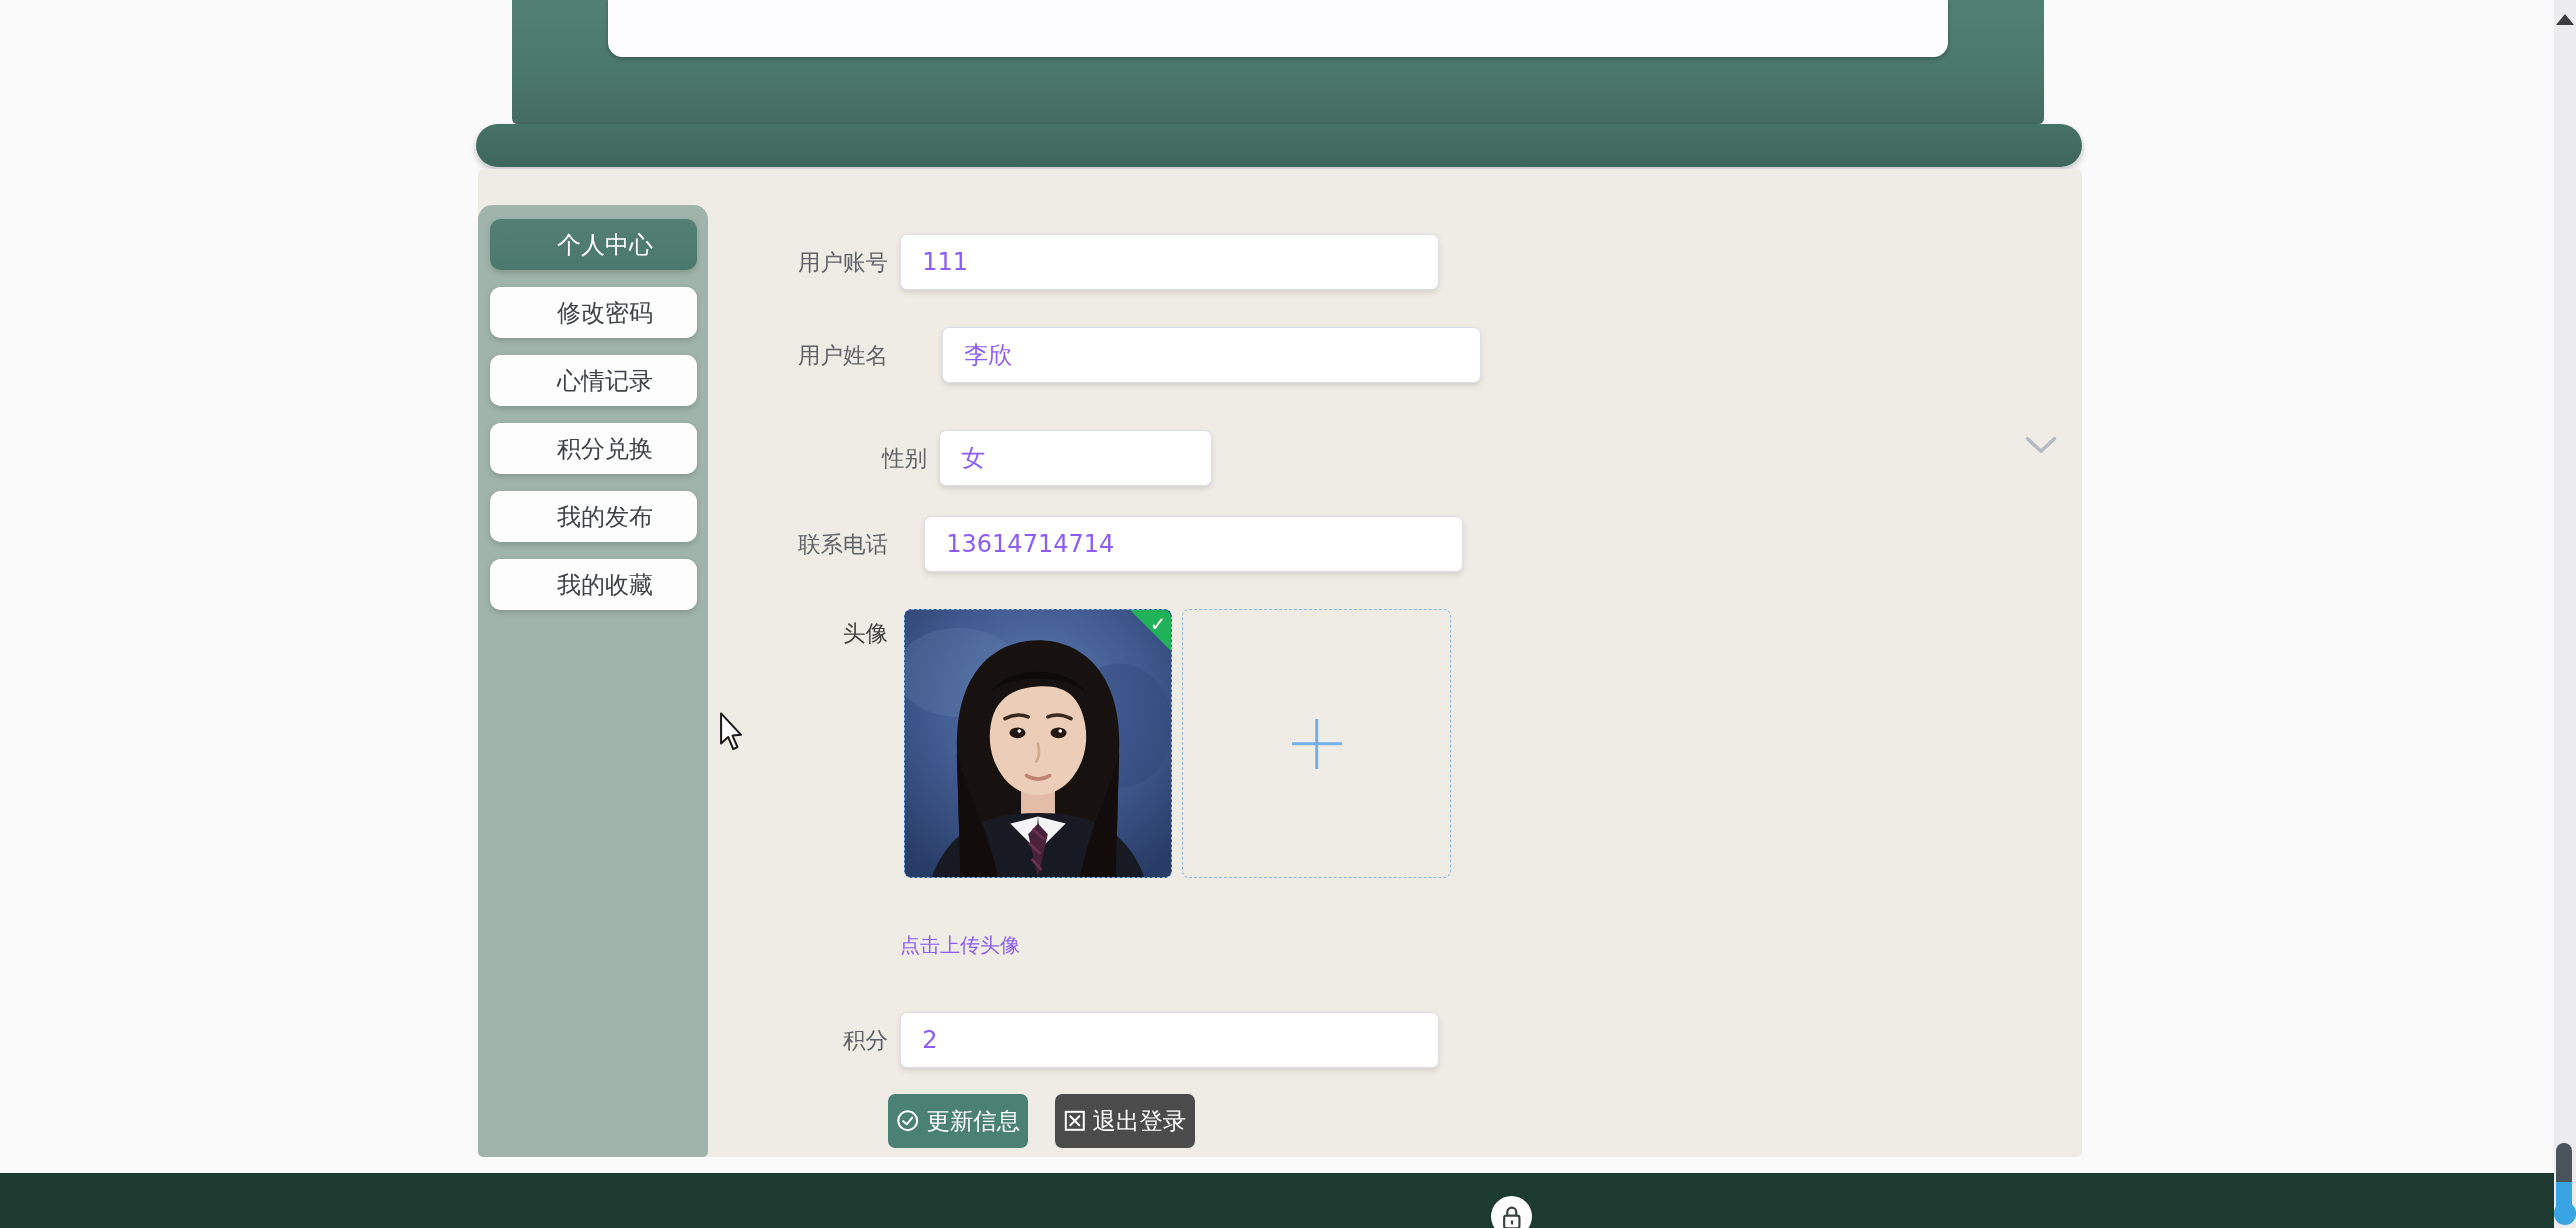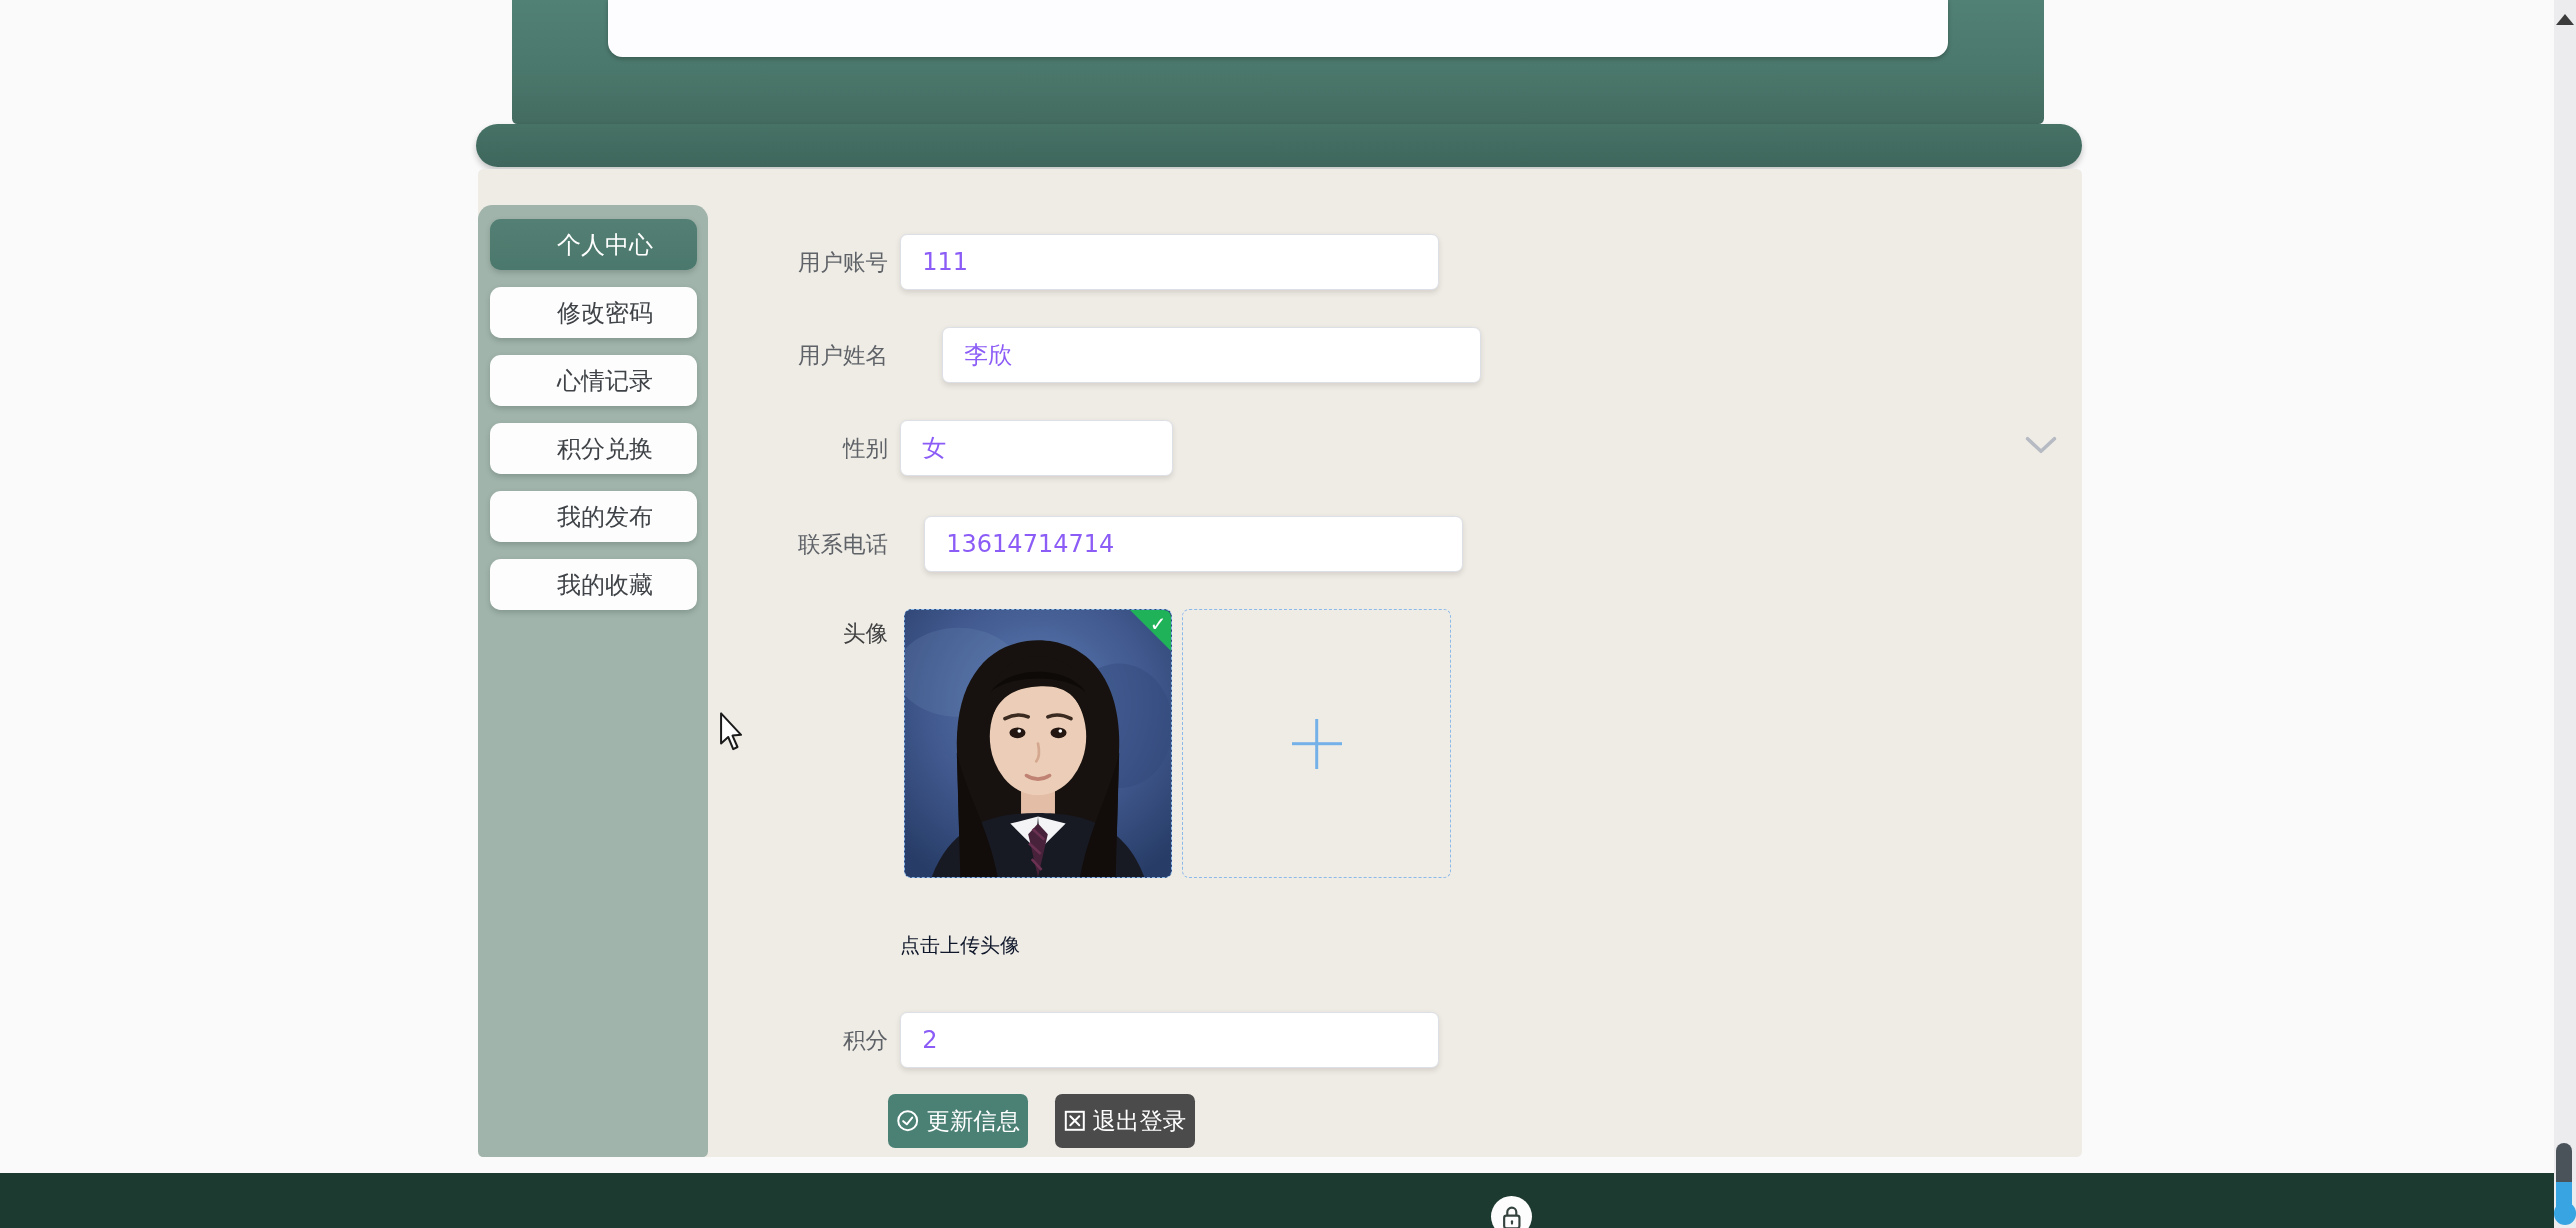--- a/index.html
+++ b/index.html
@@ -46,21 +46,21 @@
   .badge-corner { position:absolute; right:0; top:0; width:41px; height:41px;
     background:#1fb259; clip-path:polygon(0 0,100% 0,100% 100%); border-top-right-radius:7.2px; }
   .badge-corner span { position:absolute; right:4.5px; top:1.8px; color:#fff; font-size:20px; }
   .upload-box { position:absolute; left:704px; top:440px; width:269px; height:269px;
     border:0.9px dashed #8ab9ea; border-radius:7.2px; background:#efece6; cursor:pointer;
     display:flex; align-items:center; justify-content:center; }
   .plus { position:relative; width:50px; height:50px; }
   .plus::before,.plus::after { content:""; position:absolute; background:#74b1e8; }
   .plus::before { left:50%; top:0; width:3.6px; height:50px; transform:translateX(-50%); }
   .plus::after  { top:50%; left:0; height:3.6px; width:50px; transform:translateY(-50%); }
-  .upload-hint { position:absolute; left:422px; top:763px; font-size:20px; color:#0f172a; cursor:pointer; }
+  .upload-hint { position:absolute; left:422px; top:763px; font-size:20px; color:#8b5cf6; cursor:pointer; }
 
   .chevron-down { position:absolute; left:1546px; top:266px; width:34px; height:20px; cursor:pointer; }
 
   .btn-row { position:absolute; left:0; top:925px; display:flex; }
   .btn { height:54px; border:none; border-radius:7.2px; font-size:23.4px; color:#fff;
     display:flex; align-items:center; justify-content:center; gap:7.2px; cursor:pointer;
     font-family:"DejaVu Sans","Liberation Sans",sans-serif; }
   .btn-update { margin-left:410px; width:140px; background:#4b8175; }
   .btn-logout { margin-left:27px; width:140px; background:#4b4b4b; }
   .btn svg { flex:0 0 auto; }
@@ -107,21 +107,21 @@
     <div class="form-row" style="top:65px;">
       <span class="f-label">用户账号</span>
       <input class="f-input w-full" value="111" style="">
     </div>
 
     <div class="form-row" style="top:158px;gap:42px;">
       <span class="f-label">用户姓名</span>
       <input class="f-input w-full" value="李欣" style="">
     </div>
 
-    <div class="form-row" style="top:251px;">
+    <div class="form-row" style="top:261px;margin-left:39px;">
       <span class="f-label">性别</span>
       <input class="f-input w-short" value="女" style="">
     </div>
     <svg class="chevron-down" viewBox="0 0 38 22">
       <polyline points="4,4 19,18 34,4" fill="none" stroke="#b6bac2" stroke-width="4" stroke-linecap="round" stroke-linejoin="round"></polyline>
     </svg>
 
     <div class="form-row" style="top:347px;gap:24px;">
       <span class="f-label">联系电话</span>
       <input class="f-input w-full" value="13614714714" style="">

